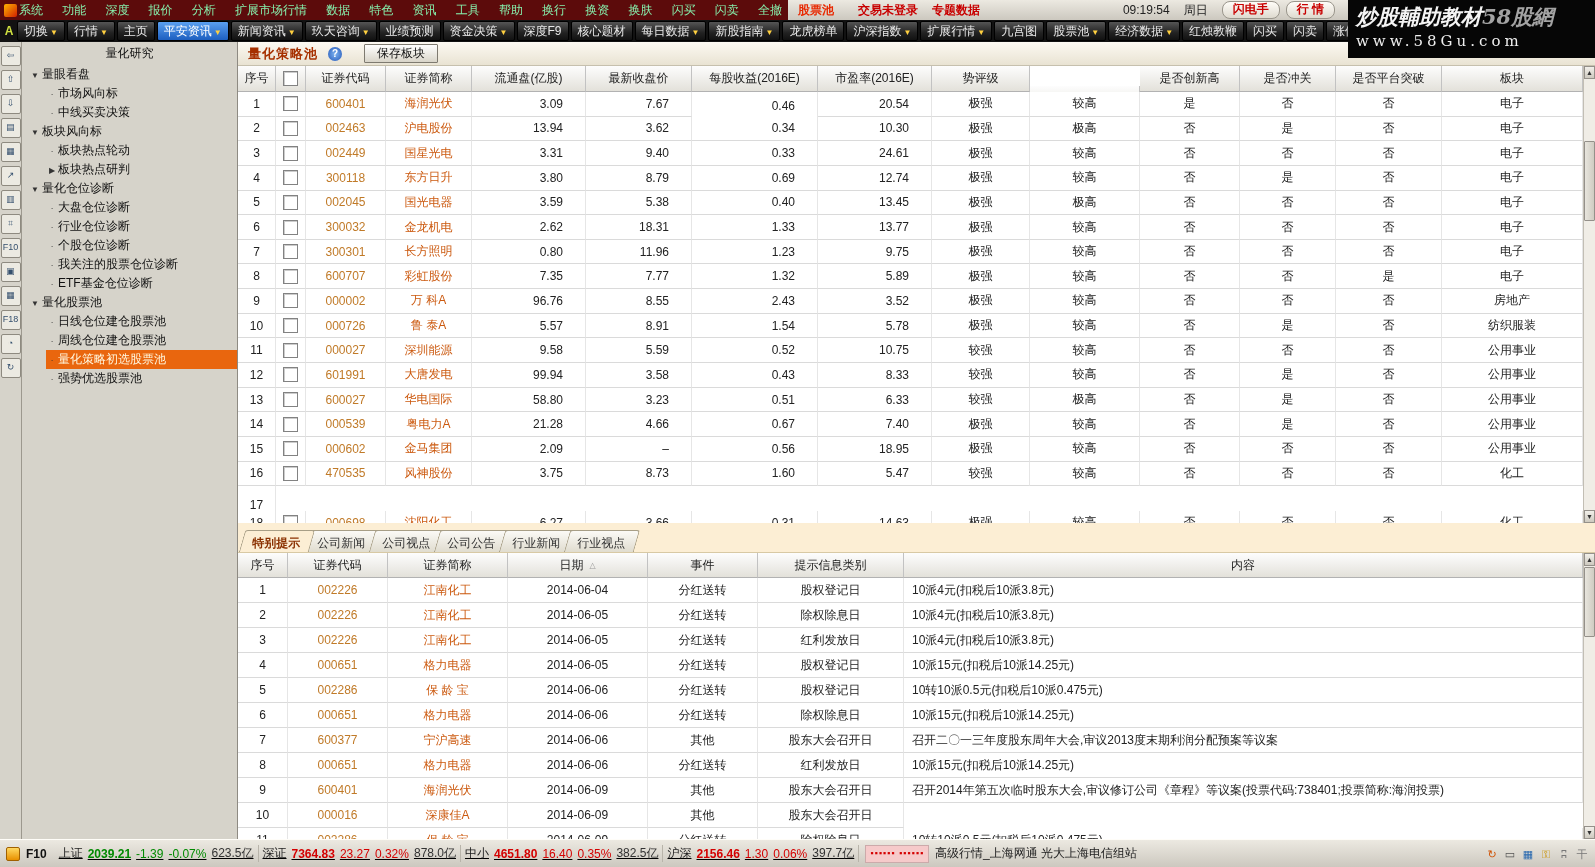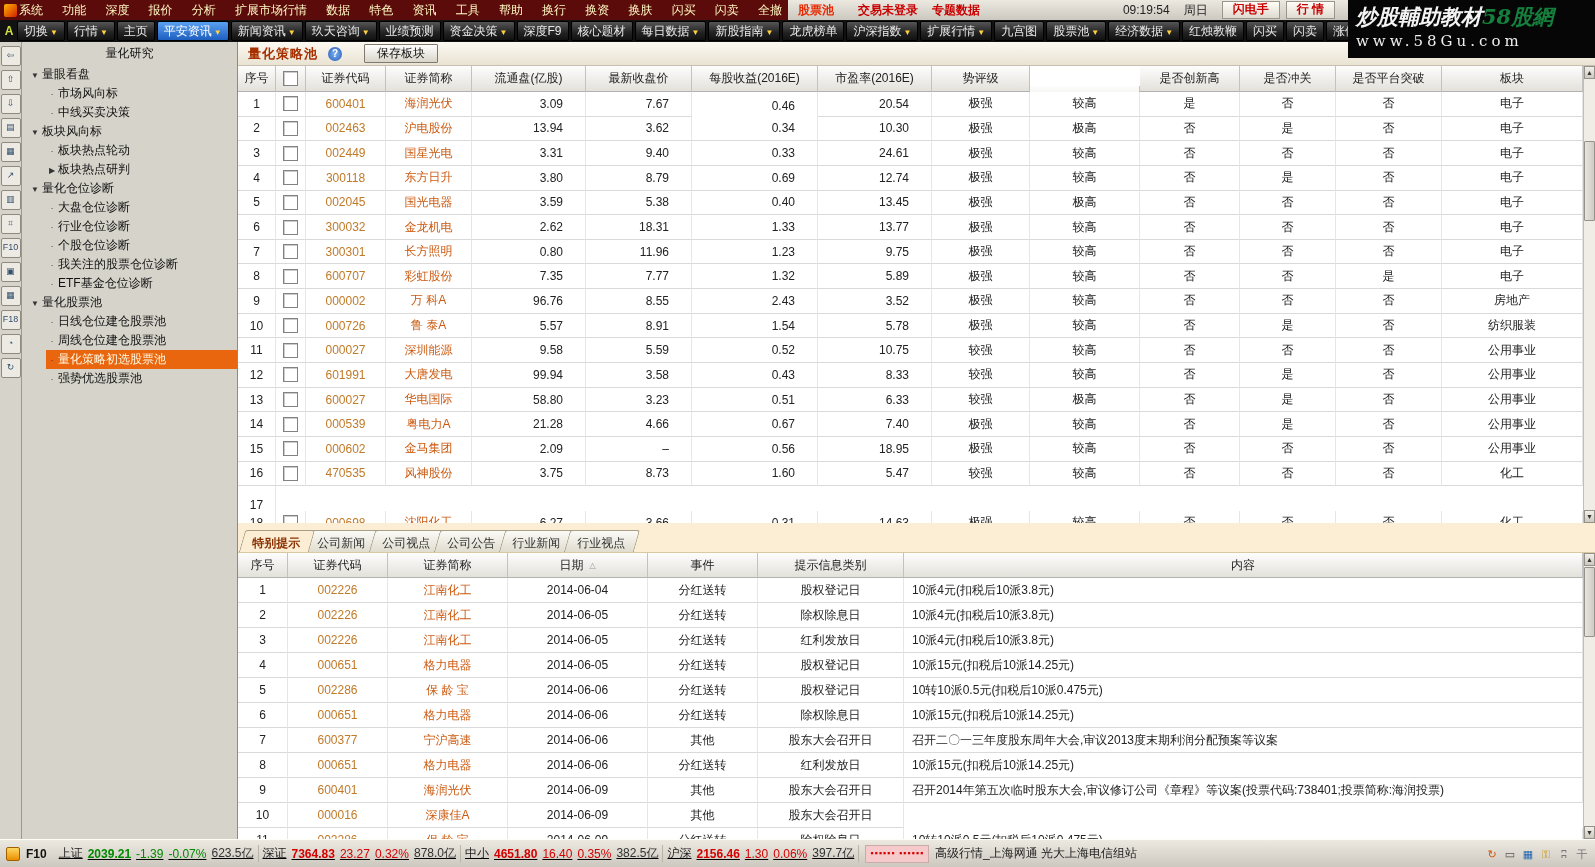--- a/index.html
+++ b/index.html
@@ -1,32 +1,32 @@
 <!DOCTYPE html>
 <html><head>
 <meta charset="utf-8">
 <style>
   html,body{margin:0;padding:0;background:#888;}
   #root{position:relative;width:1595px;height:867px;background:#d6d3ca;font-family:"Liberation Sans",sans-serif;overflow:hidden;-webkit-font-smoothing:antialiased;}
   
   .menubar{position:absolute;left:0;top:0;width:1595px;height:20px;display:flex;}
   .mb-dark{width:788px;background:#5c0b0b;display:flex;align-items:center;padding:0 6px 0 4px;box-sizing:border-box;justify-content:space-between;}
   .logo{width:13px;height:13px;background:linear-gradient(135deg,#ffb400,#d22000);border-radius:2px;flex:0 0 13px;margin-right:2px;}
-  .menu-item{color:#fef9c3;font-size:12px;white-space:nowrap;cursor:default;text-align:right;}
+  .menu-item{color:#86efac;font-size:12px;white-space:nowrap;cursor:default;text-align:right;}
   .mb-light{flex:1;background:linear-gradient(#ece9e1,#ccc8bf);display:flex;align-items:center;font-size:12px;padding:0 10px;gap:14px;}
   .pool-item{color:#e82800;font-weight:bold;position:relative;padding-right:10px;}
   .pool-dot{position:absolute;right:0;top:-2px;font-size:8px;color:#e86000;}
   .mb-status{color:#c80000;font-weight:bold;}
   .mb-time{color:#222;margin-left:auto;}
   .mb-day{color:#222;}
-  .quick-btn{border:1px solid #9a968c;border-radius:0;background:linear-gradient(#fffdf8,#dedacf);color:#c80000;font-size:12px;font-weight:bold;padding:0 10px;height:16px;line-height:15px;white-space:nowrap;}
+  .quick-btn{border:1px solid #9a968c;border-radius:8px;background:linear-gradient(#fffdf8,#dedacf);color:#c80000;font-size:12px;font-weight:bold;padding:0 10px;height:16px;line-height:15px;white-space:nowrap;}
   
   .banner{position:absolute;right:0;top:0;width:247px;height:58px;background:#060606;z-index:60;box-sizing:border-box;padding:3px 6px 0 8px;}
   .banner-l1{font-family:"DejaVu Serif",serif;font-weight:bold;font-size:21px;color:#f4f4f4;white-space:nowrap;font-style:italic;}
-  .banner-l1 .em{color:#15803d;}
+  .banner-l1 .em{color:#a3a3a3;}
   .banner-l2{font-family:"DejaVu Serif",serif;font-size:15px;color:#efefef;letter-spacing:4px;margin-top:1px;}
   
   .toolbar{position:absolute;left:0;top:20px;width:1595px;height:22px;background:#121212;display:flex;align-items:center;padding-left:2px;box-sizing:border-box;overflow:hidden;}
   .switch-icon{color:#cfe040;font-size:12px;font-weight:bold;width:14px;text-align:center;flex:0 0 14px;}
   .tb-btn{flex:0 0 auto;height:18px;line-height:18px;margin:0 1px;padding:0 6px;font-size:12px;color:#e9e9e9;background:linear-gradient(#555,#222 60%,#111);border:1px solid #000;border-radius:2px;white-space:nowrap;}
   .tb-btn.sel{background:linear-gradient(#5aa0f0,#1d5fc0);color:#fff;}
   .tb-dd{font-size:8px;color:#ffd040;margin-left:2px;}
   
   .iconstrip{position:absolute;left:0;top:42px;width:22px;height:797px;background:#d6d3ca;border-right:1px solid #9c988e;box-sizing:border-box;}
   .strip-icon{width:18px;height:18px;margin:4px auto 0;background:#eceae2;border:1px solid #8e8a80;border-radius:2px;font-size:9px;color:#35506e;text-align:center;line-height:17px;overflow:hidden;}

